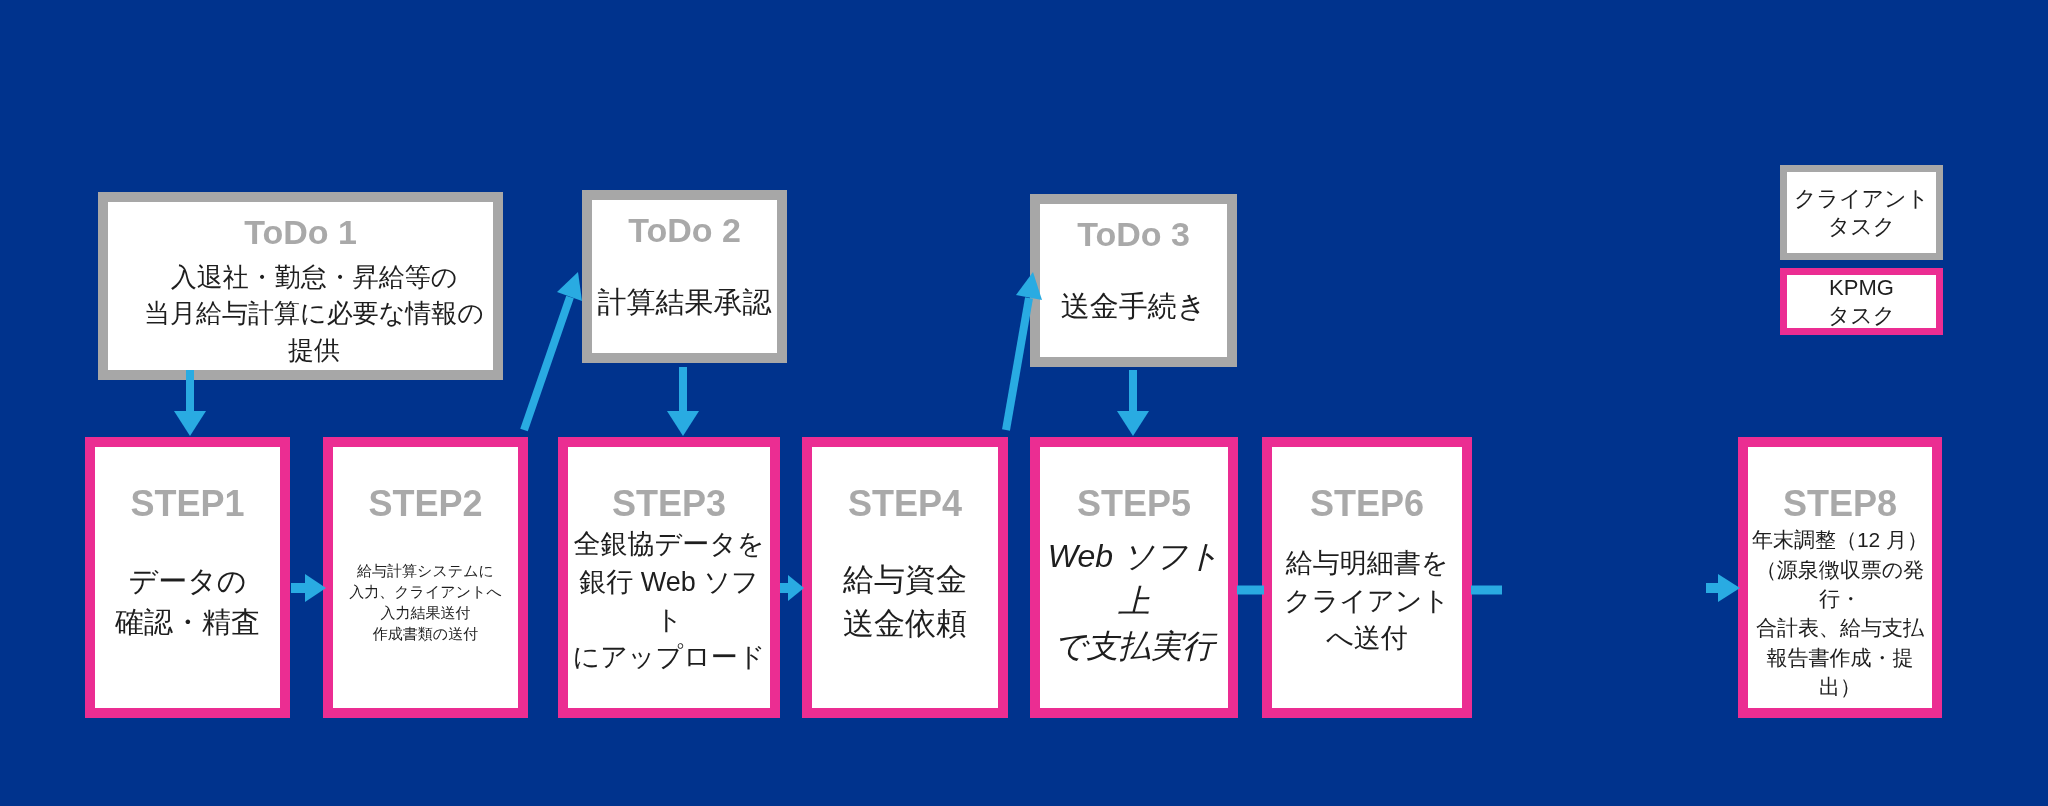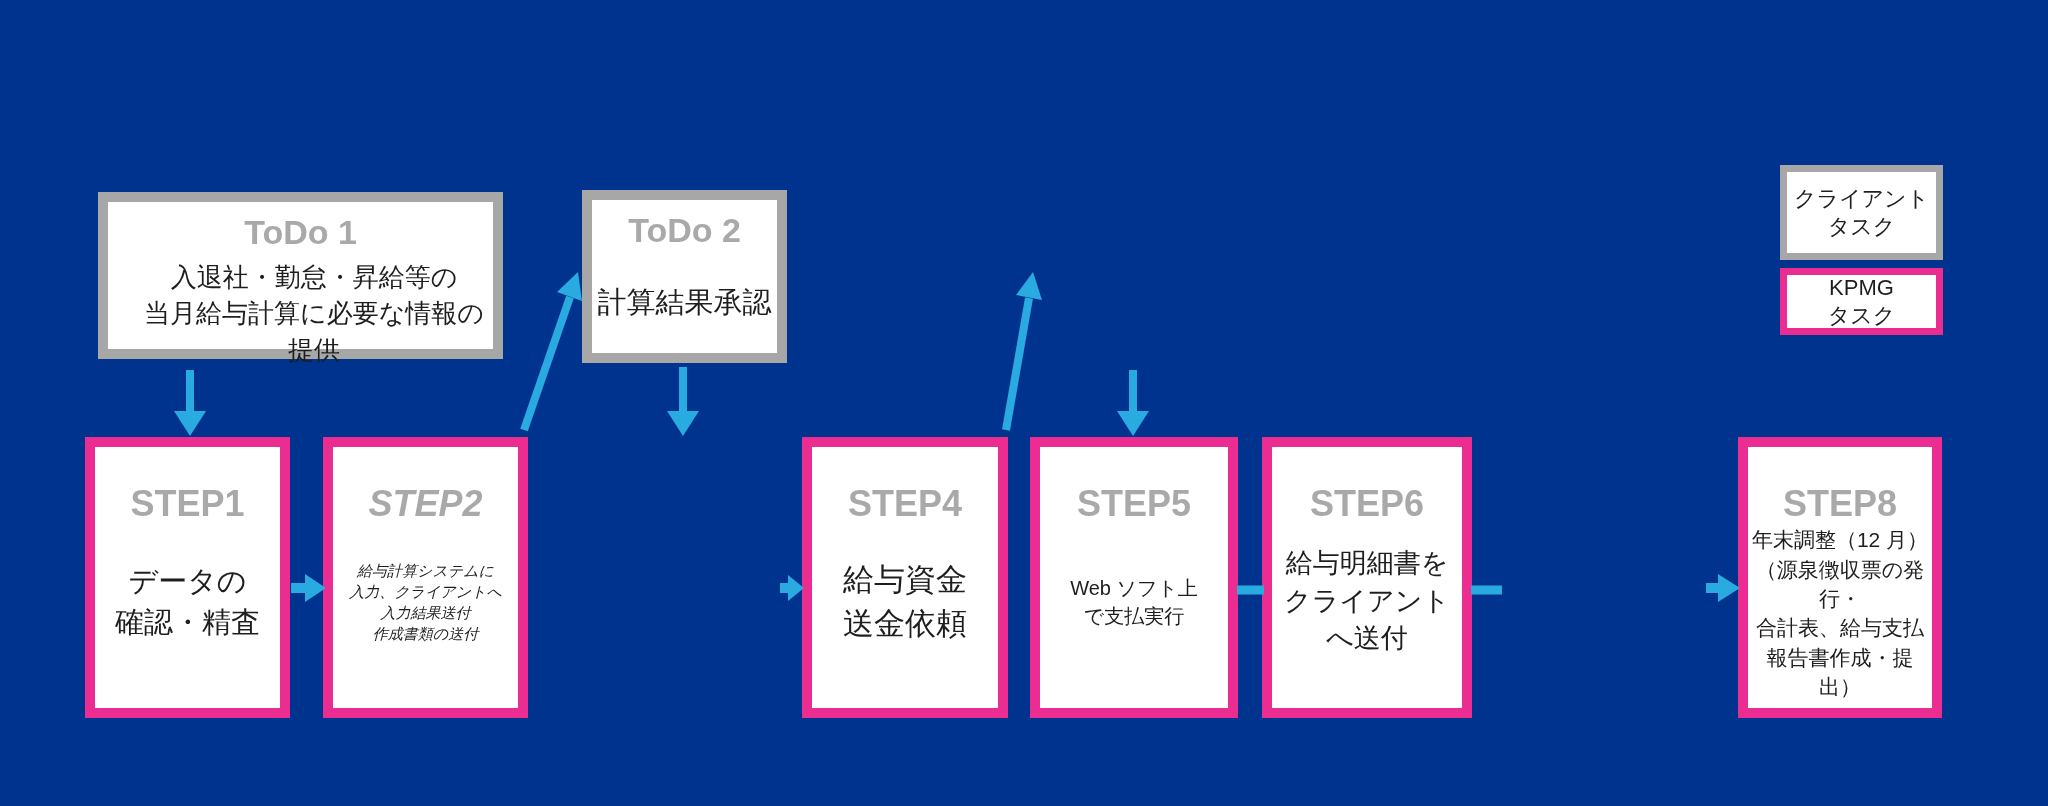--- a/index.html
+++ b/index.html
@@ -44,41 +44,41 @@
     line-height: 1.4;
   }
   .todo-body-wrap, .step-body-wrap {
     flex: 1;
     display: flex;
     align-items: center;
     justify-content: center;
     width: 100%;
   }
   
-  .todo-1 { left: 98px;  top: 192px; width: 405px; height: 167px; }
+  .todo-1 { left: 98px;  top: 192px; width: 405px; height: 188px; }
   .todo-2 { left: 582px; top: 190px; width: 205px; height: 173px; }
   .todo-3 { left: 1030px; top: 194px; width: 207px; height: 173px; }
   .todo-1 .box-body { font-size: 26px; margin-left: 27px; }
   .todo-2 .box-body, .todo-3 .box-body { font-size: 29px; }
   .todo-1 .todo-body-wrap { align-items: flex-start; padding-top: 6px; }
   
   .step-box { top: 437px; height: 281px; }
   .step-1 { left: 85px;   width: 205px; }
-  .step-2 { left: 323px;  width: 205px; font-style: italic; }
+  .step-2 { left: 323px;  width: 205px; }
   .step-3 { left: 558px;  width: 222px; }
   .step-4 { left: 802px;  width: 206px; }
   .step-5 { left: 1030px; width: 208px; }
   .step-6 { left: 1262px; width: 210px; }
   .step-7 { left: 1500px; width: 207px; }
   .step-8 { left: 1738px; width: 204px; }
   .step-1 .box-body { font-size: 29px; }
   .step-2 .box-body { font-size: 15px; }
   .step-3 .box-body { font-size: 27px; }
   .step-4 .box-body { font-size: 31px; }
-  .step-5 .box-body { font-size: 20px; }
+  .step-5 .box-body { font-size: 32px; font-style: italic; }
   .step-6 .box-body { font-size: 27px; }
   .step-7 .box-body { font-size: 27px; }
   .step-8 .box-body { font-size: 21px; }
   .step-body-wrap { padding-bottom: 30px; }
   
   .legend-box {
     position: absolute;
     left: 1780px;
     width: 163px;
     background: #ffffff;
@@ -115,20 +115,26 @@
         <div class="box-body">入退社・勤怠・昇給等の
 当月給与計算に必要な情報の提供</div>
       </div>
   </div>
   <div class="box todo-box todo-2">
     <div class="box-title todo-title">ToDo 2</div>
     <div class="todo-body-wrap">
         <div class="box-body">計算結果承認</div>
       </div>
   </div>
+  <div class="box todo-box todo-3">
+    <div class="box-title todo-title">ToDo 3</div>
+    <div class="todo-body-wrap">
+        <div class="box-body">送金手続き</div>
+      </div>
+  </div>
 
   <div class="legend-box legend-client">
     <div class="legend-label">クライアント
 タスク</div>
   </div>
   <div class="legend-box legend-kpmg">
     <div class="legend-label">KPMG
 タスク</div>
   </div>
 
@@ -141,20 +147,28 @@
   </div>
   <div class="box step-box step-2">
     <div class="box-title step-title">STEP2</div>
     <div class="step-body-wrap">
         <div class="box-body">給与計算システムに
 入力、クライアントへ
 入力結果送付
 作成書類の送付</div>
       </div>
   </div>
+  <div class="box step-box step-3">
+    <div class="box-title step-title">STEP3</div>
+    <div class="step-body-wrap">
+        <div class="box-body">全銀協データを
+銀行 Web ソフト
+にアップロード</div>
+      </div>
+  </div>
   <div class="box step-box step-4">
     <div class="box-title step-title">STEP4</div>
     <div class="step-body-wrap">
         <div class="box-body">給与資金
 送金依頼</div>
       </div>
   </div>
   <div class="box step-box step-5">
     <div class="box-title step-title">STEP5</div>
     <div class="step-body-wrap">

